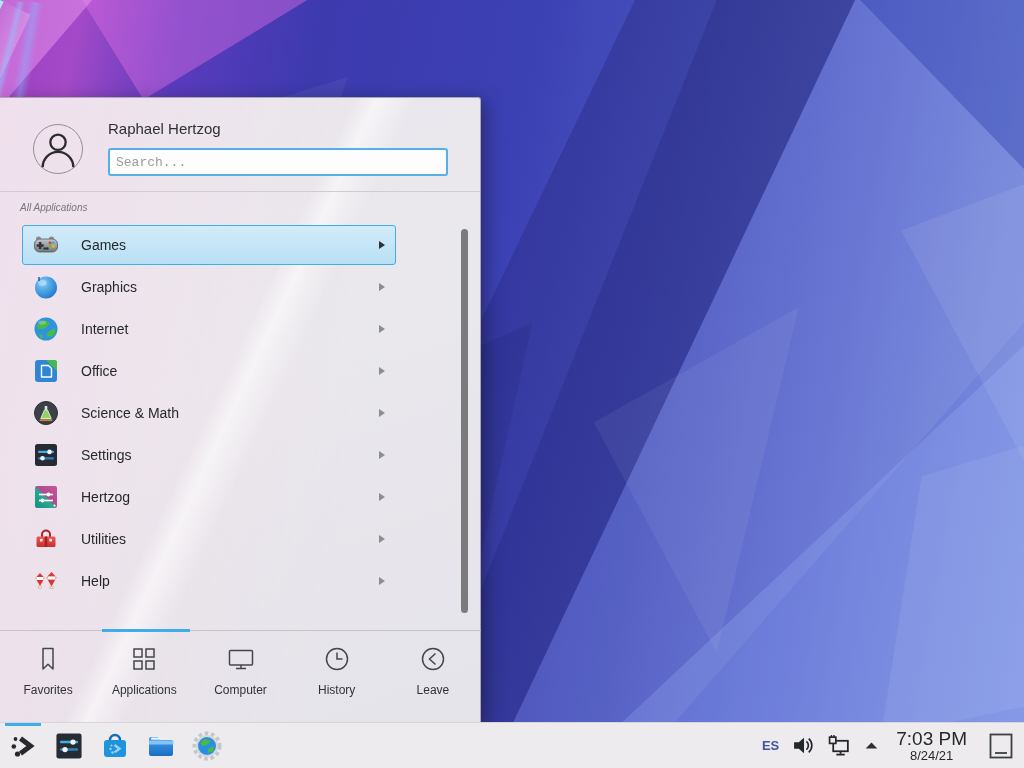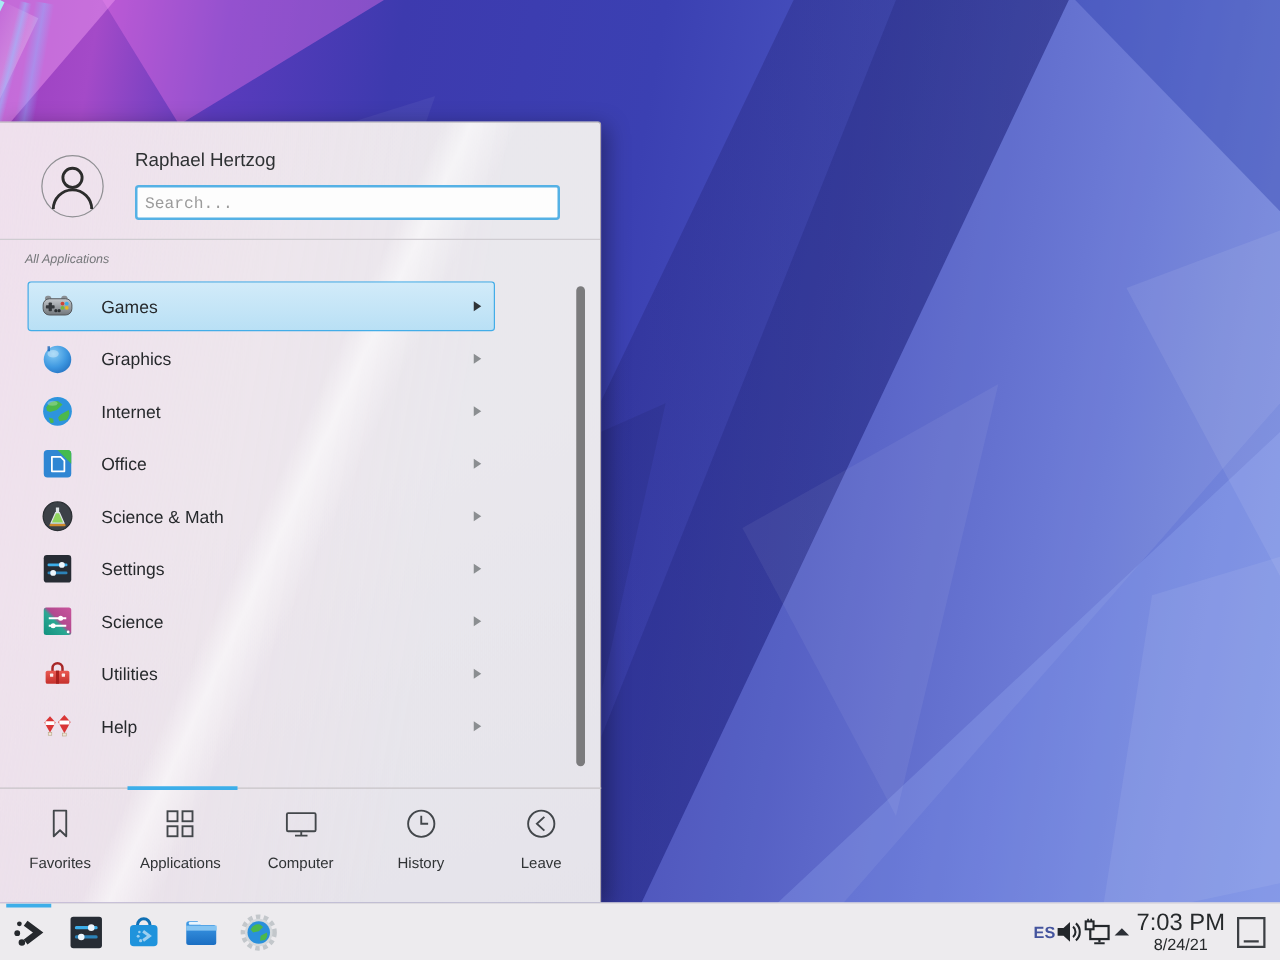--- a/index.html
+++ b/index.html
@@ -71,21 +71,21 @@
   .tab-indicator { position:absolute; top:-2px; left:102px; width:88px; height:3px; background:#3daee9; }
   .tab { flex:1; display:flex; flex-direction:column; align-items:center; padding-top:13px; }
   .tab-label { margin-top:9px; font-size:12px; color:#303335; }
 
   
   .taskbar { position:absolute; left:0; top:722px; width:1024px; height:46px;
     background:#edebee; border-top:1px solid #d9d6db; display:flex; align-items:center; }
   .tb-btn { width:46px; height:46px; display:flex; align-items:center; justify-content:center;
     position:relative; flex:none; }
   .tb-active-line { position:absolute; top:0; left:5px; width:36px; height:3px; background:#3daee9; }
-  .tray { margin-left:auto; display:flex; align-items:center; padding-right:6px; }
+  .tray { margin-left:auto; display:flex; align-items:center; gap:13px; padding-right:6px; }
   .kbd-layout { font-size:13px; font-weight:bold; color:#44549e; }
   .clock { text-align:center; line-height:1.05; color:#26292b; padding:0 4px; }
   .clock-time { font-size:19px; }
   .clock-date { font-size:13px; }
   .peek { width:34px; height:46px; display:flex; align-items:center; justify-content:center; }
 </style>
 </head>
 <body>
 
 <div class="desktop">
@@ -224,21 +224,21 @@
                 <stop offset="1" stop-color="#c9559c"></stop>
               </linearGradient>
             </defs>
           <rect x="3" y="3" width="22" height="22" rx="2" fill="url(#sysg)"></rect>
           <line x1="7" y1="11.5" x2="21" y2="11.5" stroke="#ffffff" stroke-width="1.6"></line>
           <circle cx="16.5" cy="11.5" r="2" fill="#ffffff"></circle>
           <line x1="7" y1="17.5" x2="21" y2="17.5" stroke="#ffffff" stroke-width="1.6"></line>
           <circle cx="10.5" cy="17.5" r="2" fill="#ffffff"></circle>
           <circle cx="22.5" cy="22.5" r="1.1" fill="#ffffff"></circle>
         </svg>
-        <span class="cat-label">Science</span>
+        <span class="cat-label">Hertzog</span>
         <span class="cat-arrow"></span>
       </div>
 
       <div class="category-row">
         <svg class="cat-icon" viewBox="0 0 28 28">
           <defs>
               <linearGradient id="box" x1="0" y1="0" x2="0" y2="1">
             <stop offset="0" stop-color="#ea5a52"></stop>
                 <stop offset="1" stop-color="#c5302c"></stop>
               </linearGradient>

